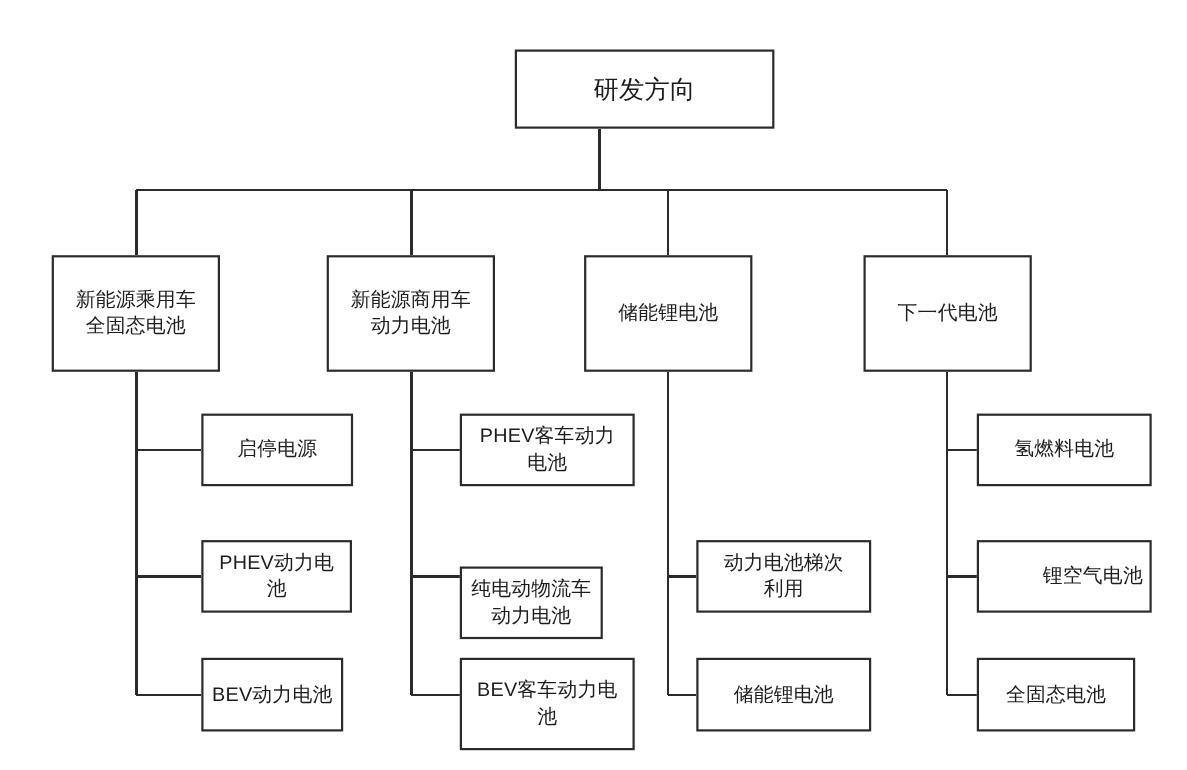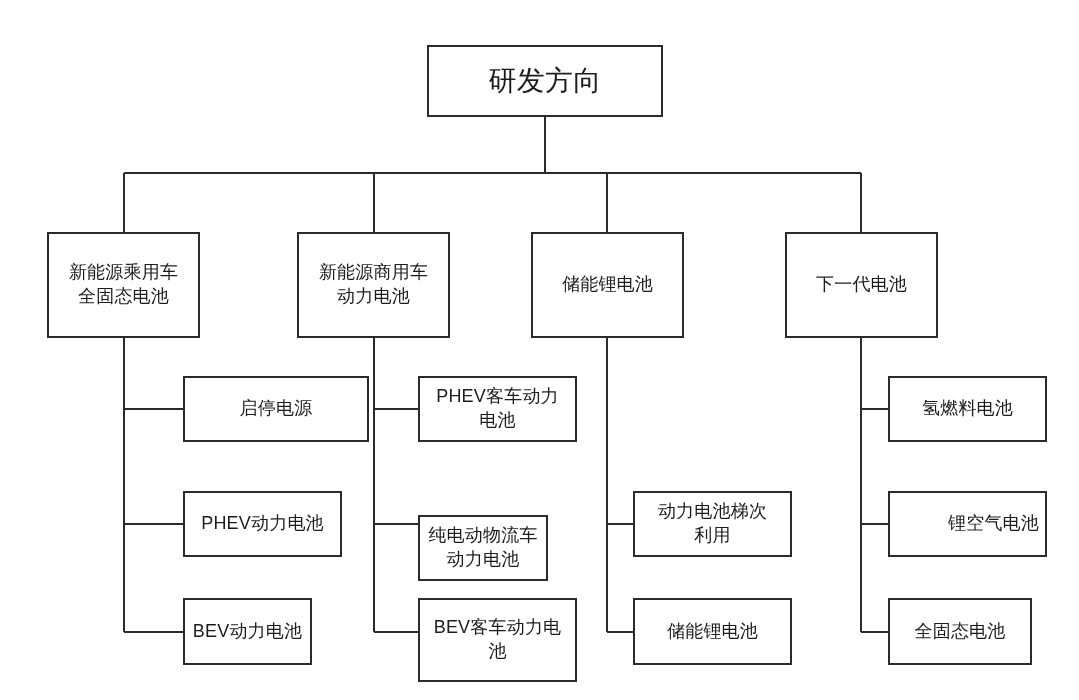--- a/index.html
+++ b/index.html
@@ -36,21 +36,22 @@
     line-height: 1.32;
     letter-spacing: 0.2px;
     z-index: 2;
   }
   .node-label {
     display: block;
     padding: 0 6px;
     white-space: pre-line;
   }
   .level-root {
-    font-size: 28px;
+    font-size: 23px;
+    margin-left: 41px;
   }
   .level-2 {
     font-size: 18px;
   }
   .level-3 {
     font-size: 18px;
   }
 </style>
 </head>
 <body>
@@ -80,24 +81,24 @@
       <line x1="861" y1="631.5" x2="888" y2="631.5" stroke="#2b2b2b" stroke-width="2" shape-rendering="crispEdges"></line>
     </svg>
   <div id="nodes">
       <div class="node level-root" style="left: 427px; top: 45px; width: 236px; height: 72px;">
         <span class="node-label">研发方向</span>
       </div>
       <div class="node level-2" style="left: 47px; top: 232px; width: 153px; height: 106px;">
         <span class="node-label">新能源乘用车
 全固态电池</span>
       </div>
-      <div class="node level-3" style="left: 183px; top: 376px; width: 186px; height: 66px;">
+      <div class="node level-3" style="left: 183px; top: 376px; width: 138px; height: 66px;">
         <span class="node-label">启停电源</span>
       </div>
-      <div class="node level-3" style="left: 183px; top: 491px; width: 159px; height: 66px;">
+      <div class="node level-3" style="left: 183px; top: 491px; width: 137px; height: 66px;">
         <span class="node-label">PHEV动力电池</span>
       </div>
       <div class="node level-3" style="left: 183px; top: 598px; width: 129px; height: 67px;">
         <span class="node-label">BEV动力电池</span>
       </div>
       <div class="node level-2" style="left: 297px; top: 232px; width: 153px; height: 106px;">
         <span class="node-label">新能源商用车
 动力电池</span>
       </div>
       <div class="node level-3" style="left: 418px; top: 376px; width: 159px; height: 66px;">

